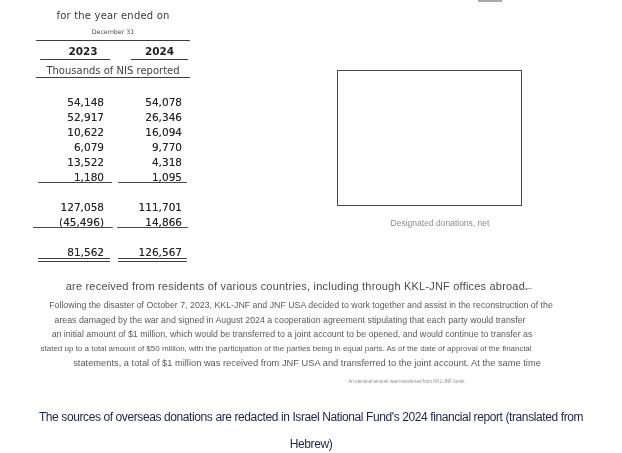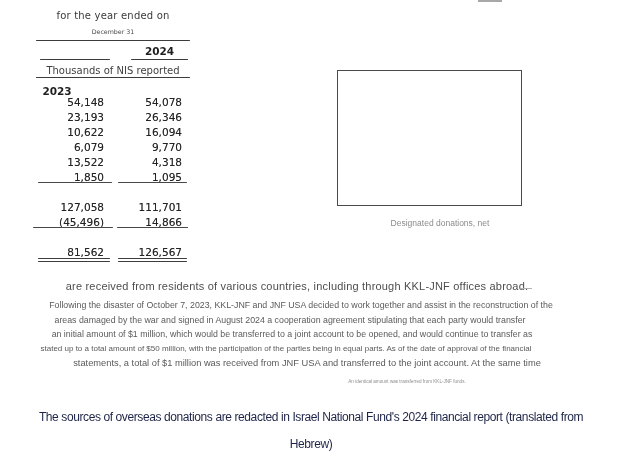--- a/index.html
+++ b/index.html
@@ -54,51 +54,51 @@
 <div>
 
   <div class="abs top-fragment"></div>
 
   <div>
     <div class="abs scan t-period">for the year ended on</div>
     <div class="abs scan t-date">December 31</div>
 
     <div class="rule" style="left:36px;top:40px;width:154px;"></div>
 
-    <div class="abs scan year" style="left:22px;width:70px;margin-top:40px;">2023</div>
+    <div class="abs scan year" style="left:48px;width:70px;">2023</div>
     <div class="abs scan year" style="left:131px;width:57px;">2024</div>
     <div class="rule" style="left:40px;top:58.5px;width:70px;"></div>
     <div class="rule" style="left:131px;top:58.5px;width:57px;"></div>
 
     <div class="abs scan t-unit">Thousands of NIS reported</div>
     <div class="rule" style="left:36px;top:77px;width:154px;"></div>
 
     <div class="abs scan num-block">
       <div class="num-row">
         <span class="c1 num">54,148</span>
         <span class="c2 num">54,078</span>
       </div>
       <div class="num-row">
-        <span class="c1 num">23,193</span>
+        <span class="c1 num">52,917</span>
         <span class="c2 num">26,346</span>
       </div>
       <div class="num-row">
         <span class="c1 num">10,622</span>
         <span class="c2 num">16,094</span>
       </div>
       <div class="num-row">
         <span class="c1 num">6,079</span>
         <span class="c2 num">9,770</span>
       </div>
       <div class="num-row">
         <span class="c1 num">13,522</span>
         <span class="c2 num">4,318</span>
       </div>
       <div class="num-row">
-        <span class="c1 num">1,850</span>
+        <span class="c1 num">1,180</span>
         <span class="c2 num">1,095</span>
       </div>
     </div>
     <div class="rule soft" style="left:38px;top:182px;width:74px;"></div>
     <div class="rule soft" style="left:118px;top:182px;width:69px;"></div>
 
     <div class="abs scan sub-block">
       <div class="num-row">
         <span class="c1 num">127,058</span>
         <span class="c2 num">111,701</span>

